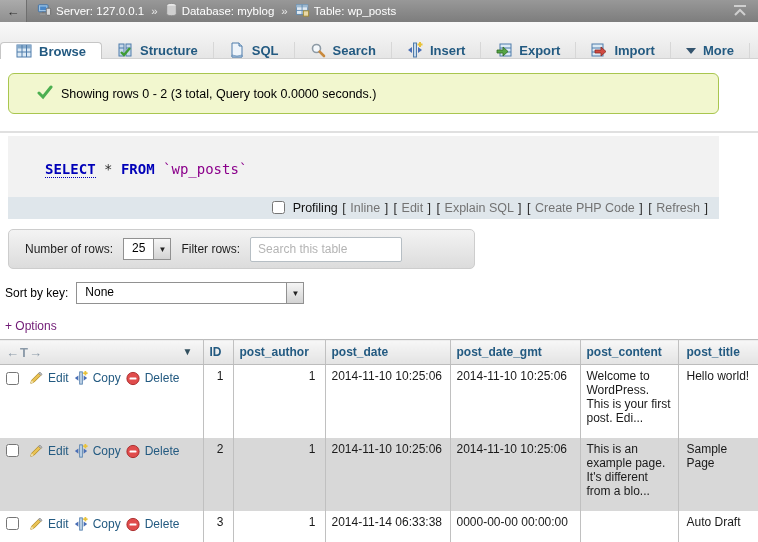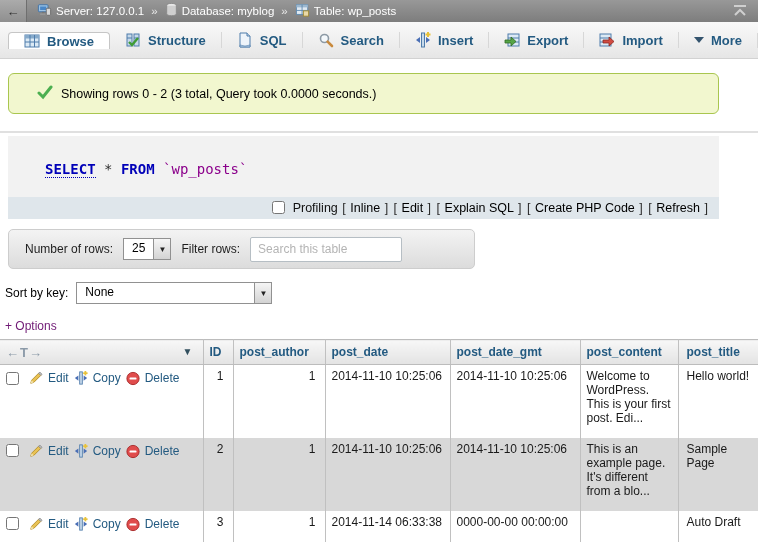--- a/index.html
+++ b/index.html
@@ -9,21 +9,21 @@
 
   
   .topbar { height:22px; background:linear-gradient(#989898,#7d7d7d); display:flex; align-items:center; color:#fff; font-size:11.5px; position:relative; }
   .backbtn { width:27px; height:22px; background:linear-gradient(#ababab,#8f8f8f); border-right:1px solid #6f6f6f; color:#2e2e2e; font-size:13px; display:flex; align-items:center; justify-content:center; cursor:pointer; }
   .crumbs { display:flex; align-items:center; gap:5px; margin-left:10px; }
   .crumb { display:flex; align-items:center; gap:4px; cursor:pointer; }
   .crumb-sep { color:#e8e8e8; margin:0 2px; }
   .collapse { position:absolute; right:10px; top:4px; cursor:pointer; }
 
   
-  .tabstrip { height:37px; background:linear-gradient(#f9f9f9,#e6e6e6); border-bottom:1px solid #d2d2d2; display:flex; align-items:center; padding-left:8px; }
+  .tabstrip { height:37px; background:linear-gradient(#f9f9f9,#e6e6e6); border-bottom:1px solid #d2d2d2; display:flex; align-items:flex-end; padding-left:0; }
   .tab { display:flex; align-items:center; gap:7px; padding:0 15px; font-size:13px; font-weight:bold; color:#235a81; border-right:1px solid #d7d7d7; cursor:pointer; position:relative; }
   .tab:first-child { border-left:1px solid #d7d7d7; }
   .tab.active { background:#fff; border:1px solid #c6c6c6; border-bottom:none; border-radius:4px 4px 0 0; margin-bottom:-1px; }
   .tab .ticon { display:inline-flex; width:16px; height:16px; }
   .more-arrow { width:0; height:0; border-left:5px solid transparent; border-right:5px solid transparent; border-top:6px solid #34546e; display:inline-block; }
 
   
   .msg { margin:14px 39px 0 8px; background:#f2f7cf; border:1px solid #a9c64f; border-radius:6px; padding:10px 28px; display:flex; align-items:center; gap:8px; font-size:12.5px; }
 
   .hr { height:2px; background:#e0e0e0; margin-top:17px; }
@@ -31,34 +31,34 @@
   
   .sqlbox { margin:3px 39px 0 8px; background:#f2f2f2; }
   .sqlquery { padding:25px 10px 20px 37px; font-family:"DejaVu Sans Mono", monospace; font-size:14px; }
   .kw { color:#0000b8; font-weight:bold; }
   .kw.link { border-bottom:1px dotted #0000b8; cursor:pointer; }
   .ident { color:#8b008b; }
   .star { color:#303030; }
   .sqlfooter { background:#dfe6eb; padding:4px 10px; text-align:right; font-size:12.5px; }
   .sqlfooter label { color:#111; }
   .sqlfooter .bracket { color:#2b2b2b; margin:0 1px; }
-  .sqlfooter a { color:#000000; text-decoration:none; cursor:pointer; }
+  .sqlfooter a { color:#737373; text-decoration:none; cursor:pointer; }
   .sqlfooter input { vertical-align:-2px; margin-right:4px; }
 
   
   .controls { margin:10px 0 0 8px; width:467px; height:40px; background:linear-gradient(#f3f3f3,#dcdcdc); border:1px solid #cdcdcd; border-radius:5px; display:flex; align-items:center; padding:0 16px; gap:10px; }
   .ctl-label { color:#1e1e1e; }
   .selectbox { display:inline-flex; height:22px; border:1px solid #919191; background:#fff; cursor:pointer; }
   .selectbox .val { padding:2px 8px; min-width:26px; }
   .selectbox .btn { width:17px; background:linear-gradient(#f5f5f5,#d3d3d3); border-left:1px solid #919191; display:flex; align-items:center; justify-content:center; font-size:8px; color:#222; }
   .filter-input { width:152px; height:25px; border:1px solid #b6bec4; border-radius:2px; padding:3px 7px; font-family:"Liberation Sans",sans-serif; font-size:12px; color:#333; }
   .filter-input::placeholder { color:#b4b4b4; }
 
   .sortrow { margin:13px 0 0 5px; display:flex; align-items:center; gap:8px; }
-  .sortrow .selectbox { width:196px; justify-content:space-between;gap:37px; }
+  .sortrow .selectbox { width:228px; justify-content:space-between;gap:37px; }
 
   .options-link { display:inline-block; margin:15px 0 0 5px; color:#701a75; text-decoration:none; cursor:pointer; }
 
   
   table.grid { margin-top:6px; border-collapse:collapse; table-layout:fixed; width:758px; font-size:12px; }
   table.grid th { background:linear-gradient(#f7f7f7,#e3e3e3); border-top:1px solid #bcbcbc; border-bottom:1px solid #bcbcbc; border-right:1px solid #c0c0c0; color:#235a81; font-weight:bold; text-align:left; padding:4px 6px; height:25px; cursor:pointer; }
   table.grid td { border-right:1px solid #c0c0c0; vertical-align:top; padding:4px 6px; }
   table.grid td:last-child, table.grid th:last-child { border-right:none;padding-left:8px; }
   tr.odd td { background:#d8d8d8; }
   tr.tall td { height:73px; }

